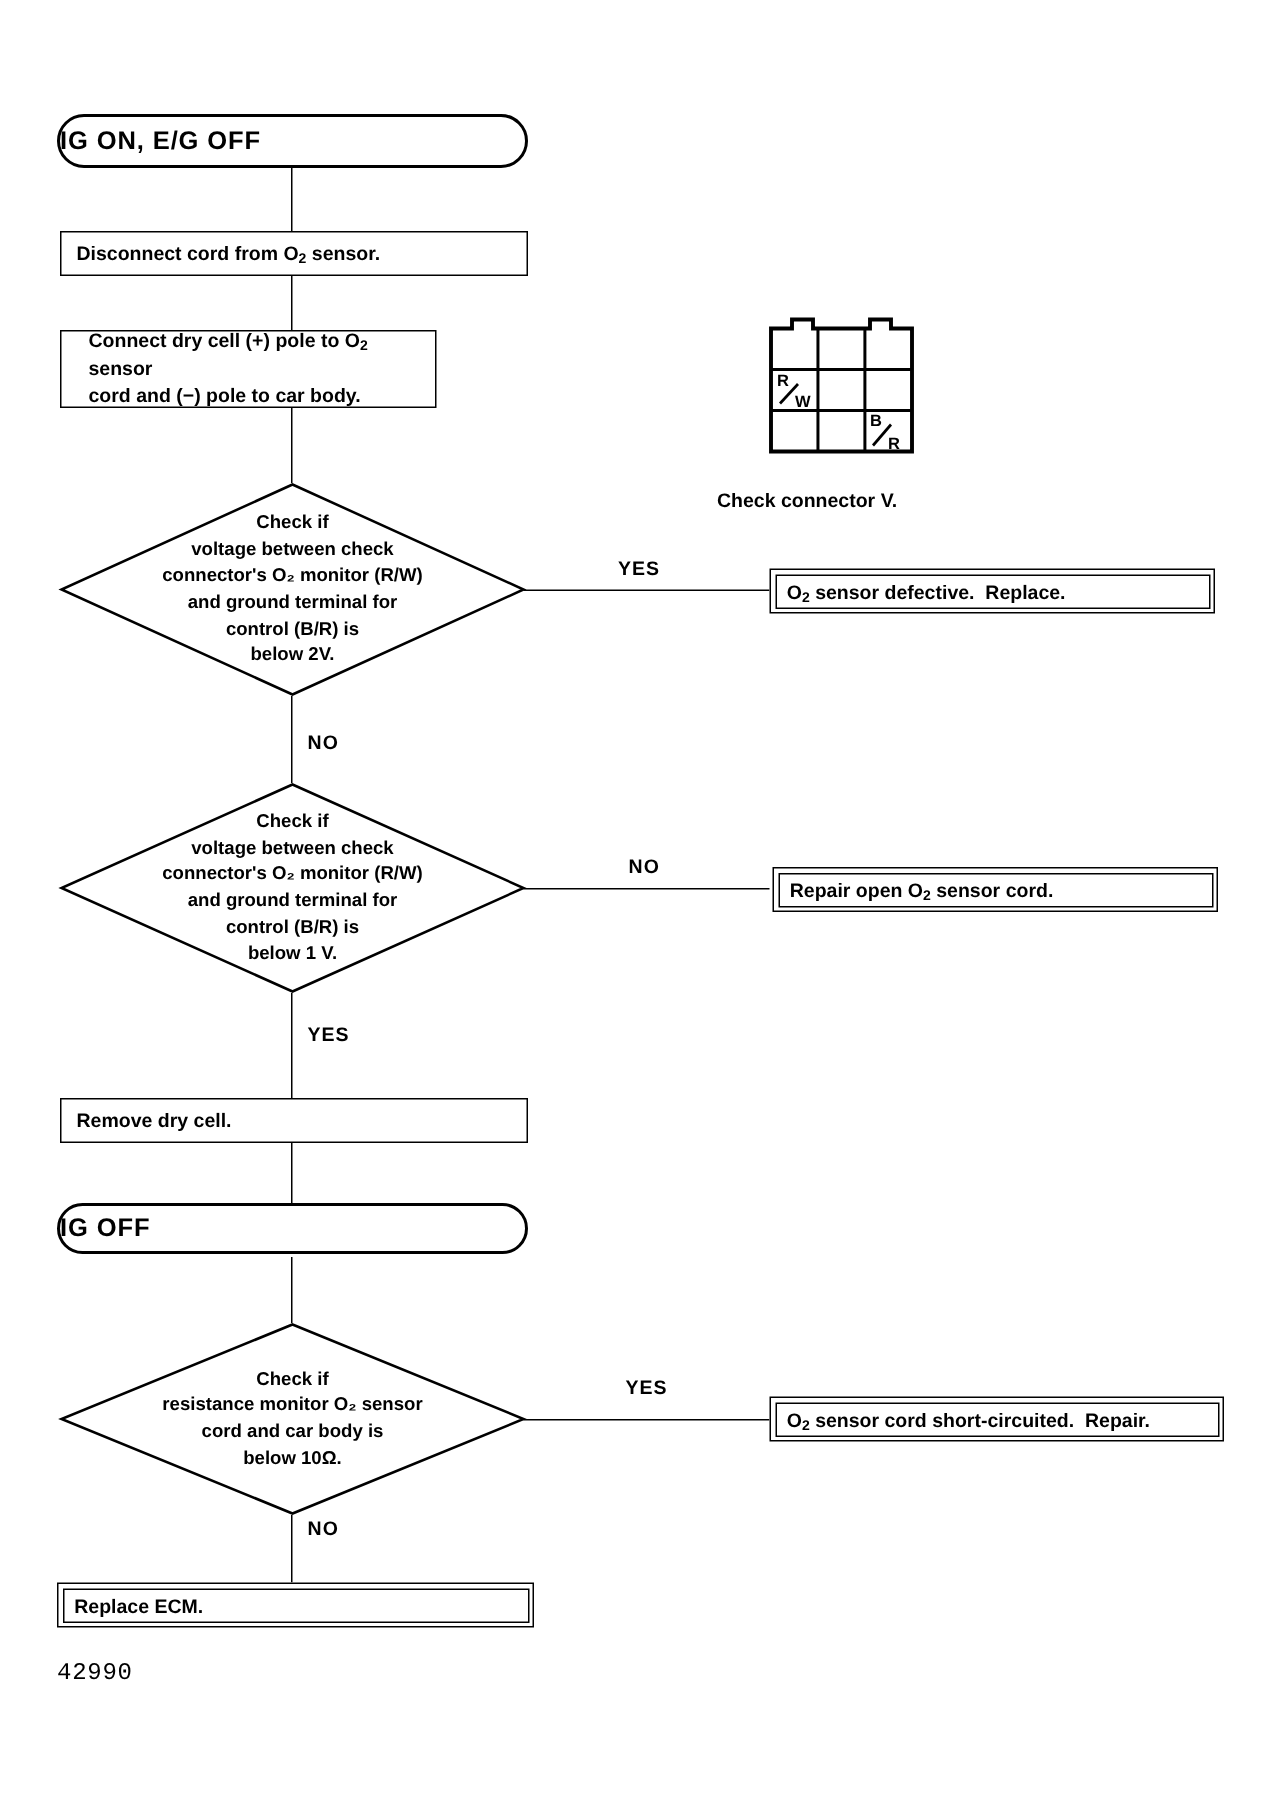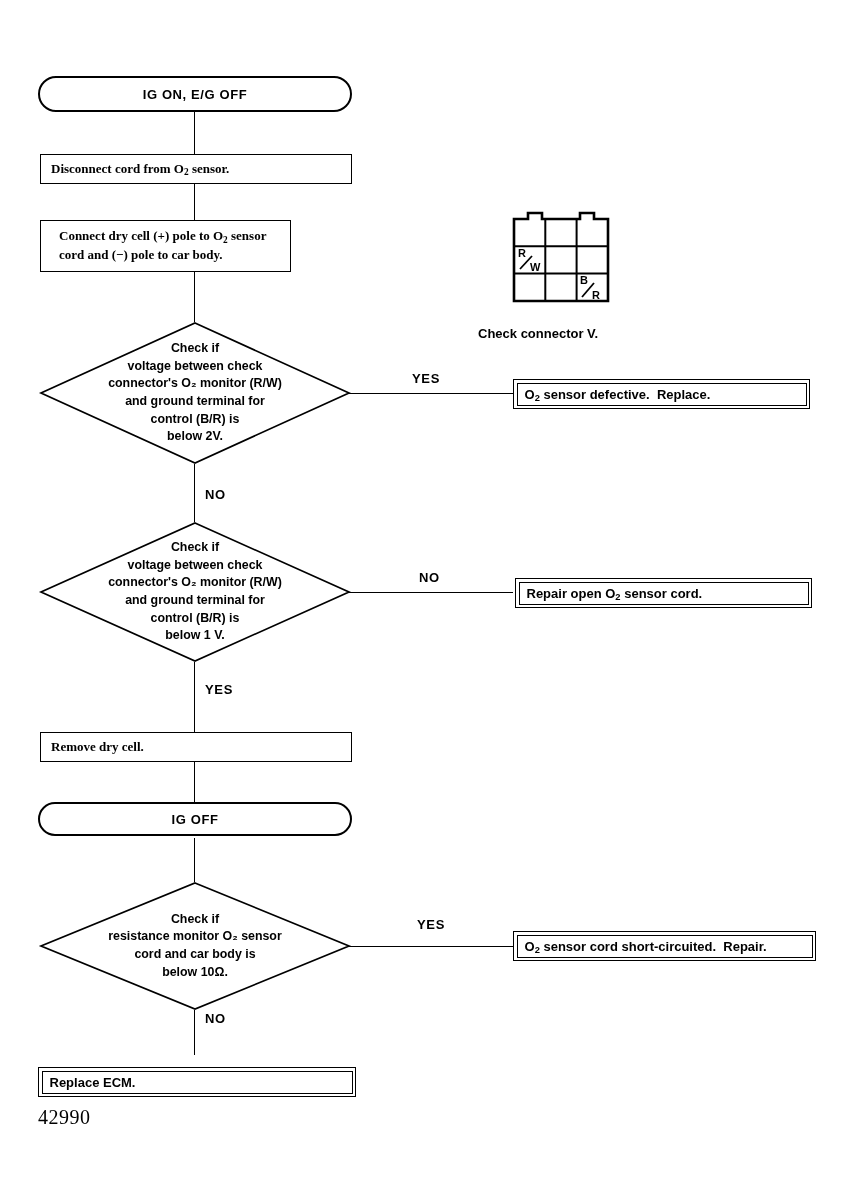--- a/index.html
+++ b/index.html
@@ -23,37 +23,36 @@
     position: absolute;
     box-sizing: border-box;
     background: #ffffff;
   }
   
   .terminal {
     border: 2px solid #000;
     border-radius: 22px;
     display: flex;
     align-items: center;
-    justify-content: center;
-    font-size: 13px;
+    font-size: 17px;
     letter-spacing: .6px;
     font-weight: 600;
   }
   
   .process {
     border: 1.6px solid #000;
     display: flex;
     align-items: center;
     justify-content: flex-start;
     font-size: 13px;
     padding: 0 10px;
     font-weight: 600;
     line-height: 1.45;
   }
-  .process .txt { display: block; font-family: Liberation Serif, serif; }
+  .process .txt { display: block; }
   
   .result {
     border: 1.6px solid #000;
     padding: 2.5px;
     display: flex;
   }
   .result .inner {
     border: 1.4px solid #000;
     flex: 1 1 auto;
     display: flex;
@@ -113,23 +112,23 @@
     position: absolute;
   }
   .connector-caption {
     position: absolute;
     font-size: 13px;
     font-weight: 700;
   }
   
   .figure-id {
     position: absolute;
-    font-size: 20px;
+    font-size: 16px;
     letter-spacing: .5px;
-    font-family: Liberation Serif, serif;
+    font-family: Liberation Mono, monospace;
   }
   sub { font-size: .72em; vertical-align: baseline; position: relative; top: .28em; }
 </style>
 </head>
 <body>
 
 <div id="page">
 
   <div class="node terminal" style="left:38px; top:76px; width:314px; height:36px;">
     <span>IG ON, E/G OFF</span>
@@ -232,21 +231,21 @@
 
   <div class="node result" style="left:513px; top:931px; width:303px; height:30px;">
     <div class="inner">
       <span>O<sub>2</sub> sensor cord short-circuited.&nbsp; Repair.</span>
     </div>
   </div>
 
   <div class="vline" style="left:194px; top:1010px; height:45px;"></div>
   <div class="branch-label" style="left:205px; top:1011px;">NO</div>
 
-  <div class="node result" style="left:38px; top:1055px; width:318px; height:30px;margin-top:12px;">
+  <div class="node result" style="left:38px; top:1055px; width:318px; height:30px;">
     <div class="inner">
       <span>Replace ECM.</span>
     </div>
   </div>
 
   <div class="figure-id" style="left:38px; top:1106px;">42990</div>
 
   <div class="connector-fig" style="left:512px; top:211px; width:98px; height:92px;">
     <svg width="98" height="92" viewBox="0 0 98 92">
 

